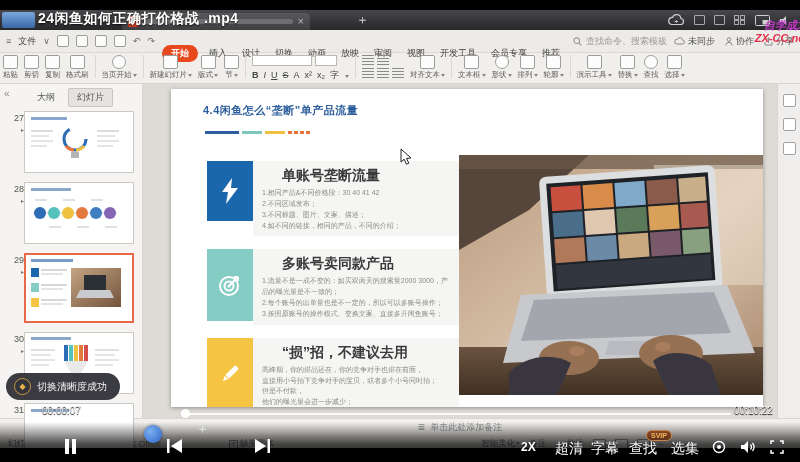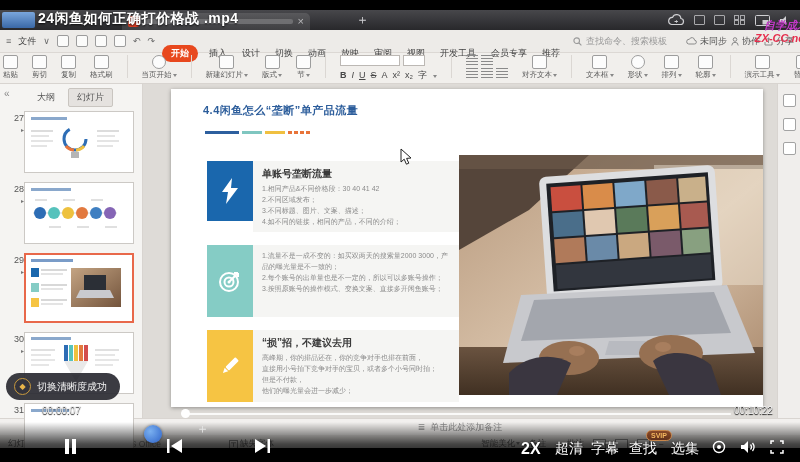--- a/index.html
+++ b/index.html
@@ -19,25 +19,25 @@
   .tbar-right svg{display:block;}
   .mini-sq{width:9px;height:8px;border:1px solid #a9a9ac;border-radius:1px;}
   
   .menubar{height:22px;background:#edebe8;display:flex;align-items:center;padding:0 6px;gap:7px;
            font-size:9px;color:#424242;border-bottom:1px solid #dcd8d4;white-space:nowrap;}
   .mglyph{color:#6a6a6a;font-size:9px;}
   .mic{width:10px;height:10px;border:1px solid #9c9c9c;border-radius:2px;background:#fbfbfa;}
   .mtab{padding:2px 4px;margin-top:24px;}
   .mtab.active{background:#e8481e;color:#fff;border-radius:9px;padding:2px 9px;font-weight:bold;}
   .msearch{display:flex;align-items:center;gap:4px;color:#9a9a9a;margin-left:2px;}
-  .mright{margin-left:auto;display:flex;gap:4px;align-items:flex-start;color:#555;}
+  .mright{margin-left:auto;display:flex;gap:10px;align-items:flex-start;color:#555;}
   .mright .itm{display:flex;align-items:center;gap:3px;}
   
   .toolbar{height:28px;background:#f1efec;border-bottom:1px solid #d8d4d0;display:flex;
-           align-items:flex-start;padding:2px 3px 0;gap:14px;font-size:7.5px;color:#5a5a5a;white-space:nowrap;}
+           align-items:flex-start;padding:2px 3px 0;gap:6px;font-size:7.5px;color:#5a5a5a;white-space:nowrap;}
   .tb{display:flex;flex-direction:column;align-items:center;gap:2px;line-height:1;}
   .tb .ic{width:13px;height:12px;border:1px solid #9d9d9d;border-radius:2px;background:#fcfcfc;}
   .tb .ic.rnd{border-radius:50%;width:12px;height:12px;}
   .car{width:0;height:0;border-left:2.5px solid transparent;border-right:2.5px solid transparent;
        border-top:3px solid #888;display:inline-block;vertical-align:middle;margin-left:1px;}
   .sep{width:1px;height:23px;background:#dbd7d3;flex:none;}
   .fmt{display:flex;flex-direction:column;gap:3px;}
   .fmt .boxes{display:flex;gap:3px;align-items:center;}
   .fontbox{width:58px;height:9px;background:#fff;border:1px solid #bcb8b4;}
   .sizebox{width:20px;height:9px;background:#fff;border:1px solid #bcb8b4;}
@@ -66,21 +66,21 @@
   .underline{position:absolute;left:34px;top:42px;display:flex;gap:3px;align-items:center;}
   .u1{width:34px;height:3px;background:#2d5f9e;}
   .u2{width:20px;height:3px;background:#7fc6c0;}
   .u3{width:20px;height:3px;background:#f0c040;}
   .u4{width:22px;height:3px;background:repeating-linear-gradient(90deg,#e8743a 0 4px,transparent 4px 6px);}
   .rows{position:absolute;left:36px;top:72px;width:252px;}
   .srow{display:flex;margin-bottom:13px;}
   .iconblk{width:46px;display:flex;align-items:center;justify-content:center;flex:none;}
   .c-blue{background:#1a67ad;} .c-teal{background:#85ccc5;} .c-yellow{background:#f6c443;}
   .txtpanel{background:#f5f5f3;width:206px;padding:6px 9px 5px;box-sizing:border-box;}
-  .heading{font-size:10px;font-weight:bold;color:#3a3a3a;margin-bottom:3px;}
+  .heading{font-size:14px;font-weight:bold;color:#3a3a3a;margin-bottom:3px;margin-left:20px;}
   .tline{font-size:7px;color:#8b8b8b;line-height:1.55;}
   .photo{position:absolute;left:288px;top:66px;width:304px;height:240px;}
   .sfooter{position:absolute;left:160px;right:100px;top:310px;text-align:center;font-size:10px;
            color:#9a9a9a;letter-spacing:2px;}
   .rail{width:22px;background:#f0eeec;border-left:1px solid #d8d4d0;display:flex;flex-direction:column;
         align-items:center;padding-top:10px;gap:11px;flex:none;}
   .ric{width:11px;height:11px;border:1px solid #a3a3a3;border-radius:2px;background:#fff;}
   
   .notesbar{height:16px;background:#f2f0ee;border-top:1px solid #d9d5d1;display:flex;align-items:center;
             justify-content:center;font-size:9px;color:#8a8a8a;gap:5px;padding-left:120px;}
@@ -108,21 +108,21 @@
   .time-l{position:absolute;left:42px;top:405px;font-size:10px;color:#f2f2f2;z-index:55;text-shadow:0 1px 1px #000;}
   .time-r{position:absolute;left:734px;top:405px;font-size:10px;color:#f2f2f2;z-index:55;text-shadow:0 1px 1px #000;}
   .pbar{position:absolute;left:186px;top:413px;width:545px;height:2px;background:rgba(255,255,255,.85);
         border-radius:1px;z-index:55;}
   .pdot{position:absolute;left:181px;top:409px;width:9px;height:9px;border-radius:50%;background:#fff;z-index:56;}
   .plus-ov{position:absolute;left:196px;top:420px;color:#e4e4e4;font-size:13px;z-index:55;}
   .assistant{position:absolute;left:144px;top:425px;width:18px;height:18px;border-radius:50%;z-index:56;
              background:radial-gradient(circle at 35% 35%,#7ab0f0,#2d62c8);box-shadow:0 0 3px rgba(0,0,0,.5);}
   .cbtn{position:absolute;top:439px;z-index:60;}
   .clabel{position:absolute;top:440px;font-size:14px;color:#fff;z-index:60;text-shadow:0 1px 2px #000;}
-  .speed{font-weight:bold;font-size:16px;}
+  .speed{font-weight:bold;font-size:12px;}
   .svip{position:absolute;left:646px;top:430px;background:linear-gradient(#8a4a28,#60301a);color:#f4b860;
         font-size:7px;font-weight:bold;padding:1px 4px;border-radius:6px;border:1px solid #c8864a;z-index:61;}
   .cursor{position:absolute;left:400px;top:148px;z-index:70;}
 </style>
 </head>
 <body>
 
 <div class="wps">
 
   <div class="titlebar">
@@ -456,20 +456,21 @@
           <div class="srow">
             <span class="iconblk c-teal" style="height:72px">
               <svg width="26" height="26" viewBox="0 0 26 26">
                 <circle cx="12" cy="14" r="9" fill="none" stroke="#fff" stroke-width="2"></circle>
                 <circle cx="12" cy="14" r="4.5" fill="none" stroke="#fff" stroke-width="2"></circle>
                 <circle cx="12" cy="14" r="1.5" fill="#fff"></circle>
                 <path d="M12 14 21 5M21 5v4M21 5h-4" stroke="#fff" stroke-width="2" fill="none"></path>
               </svg>
             </span>
             <div class="txtpanel">
+              <div class="heading">多账号卖同款产品</div>
               <div class="tline">1.流量不是一成不变的：如买双两天的搜索量2000 3000，产品的曝光量是不一致的；</div>
               <div class="tline">2.每个账号的出单量也是不一定的，所以可以多账号操作；</div>
               <div class="tline">3.按照原账号的操作模式、变换文案、直接多开闲鱼账号；</div>
             </div>
           </div>
 
           <div class="srow">
             <span class="iconblk c-yellow" style="height:72px">
               <svg width="24" height="24" viewBox="0 0 24 24">
                 <g transform="rotate(45 12 12)">

